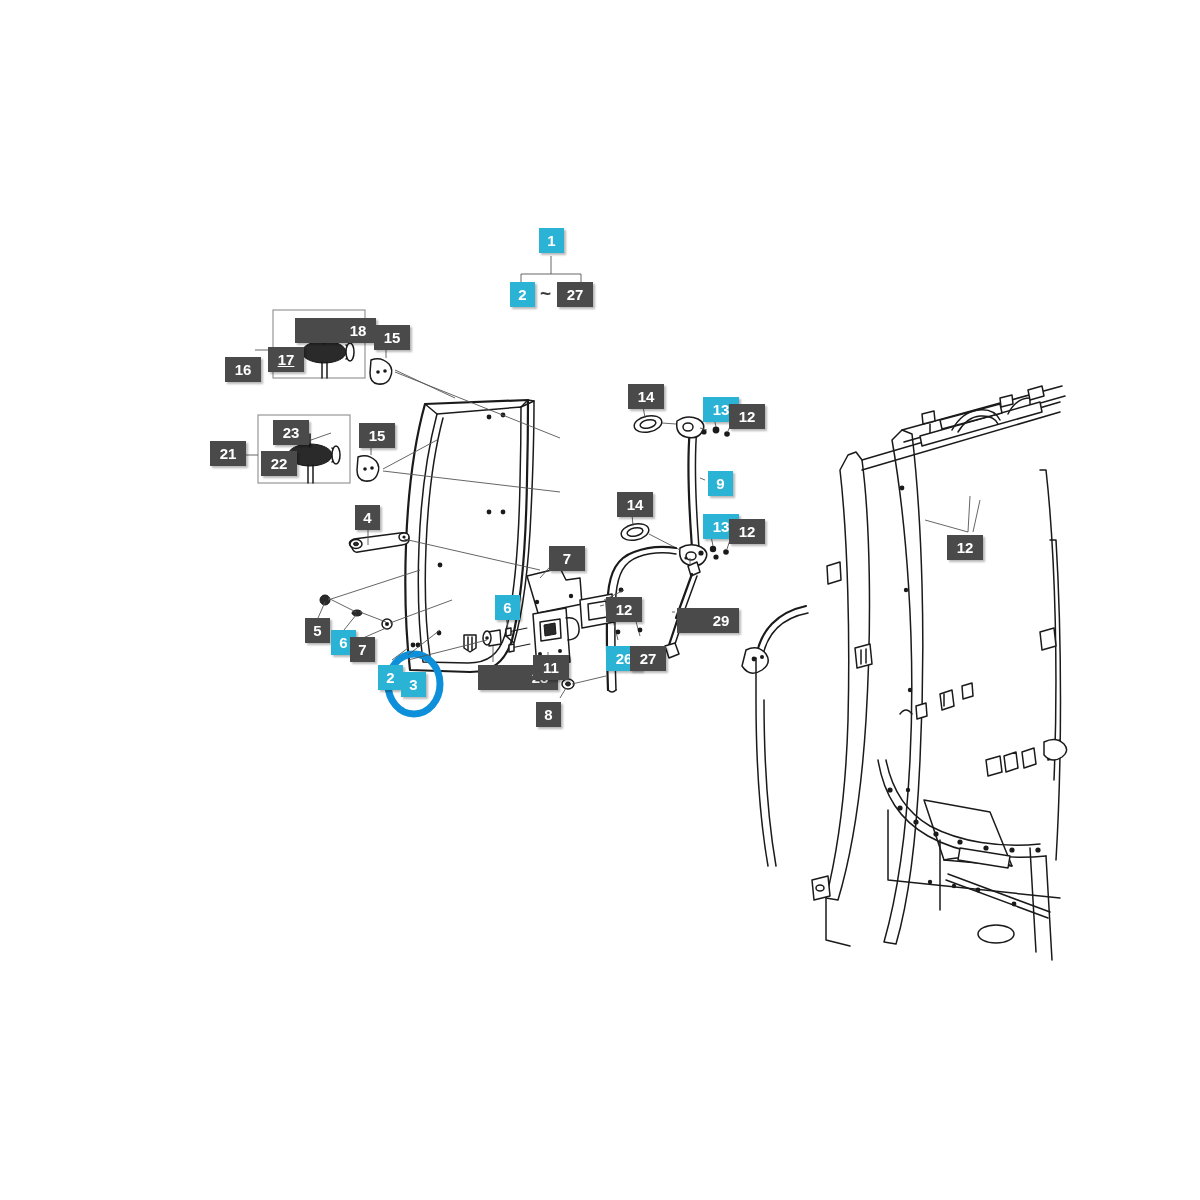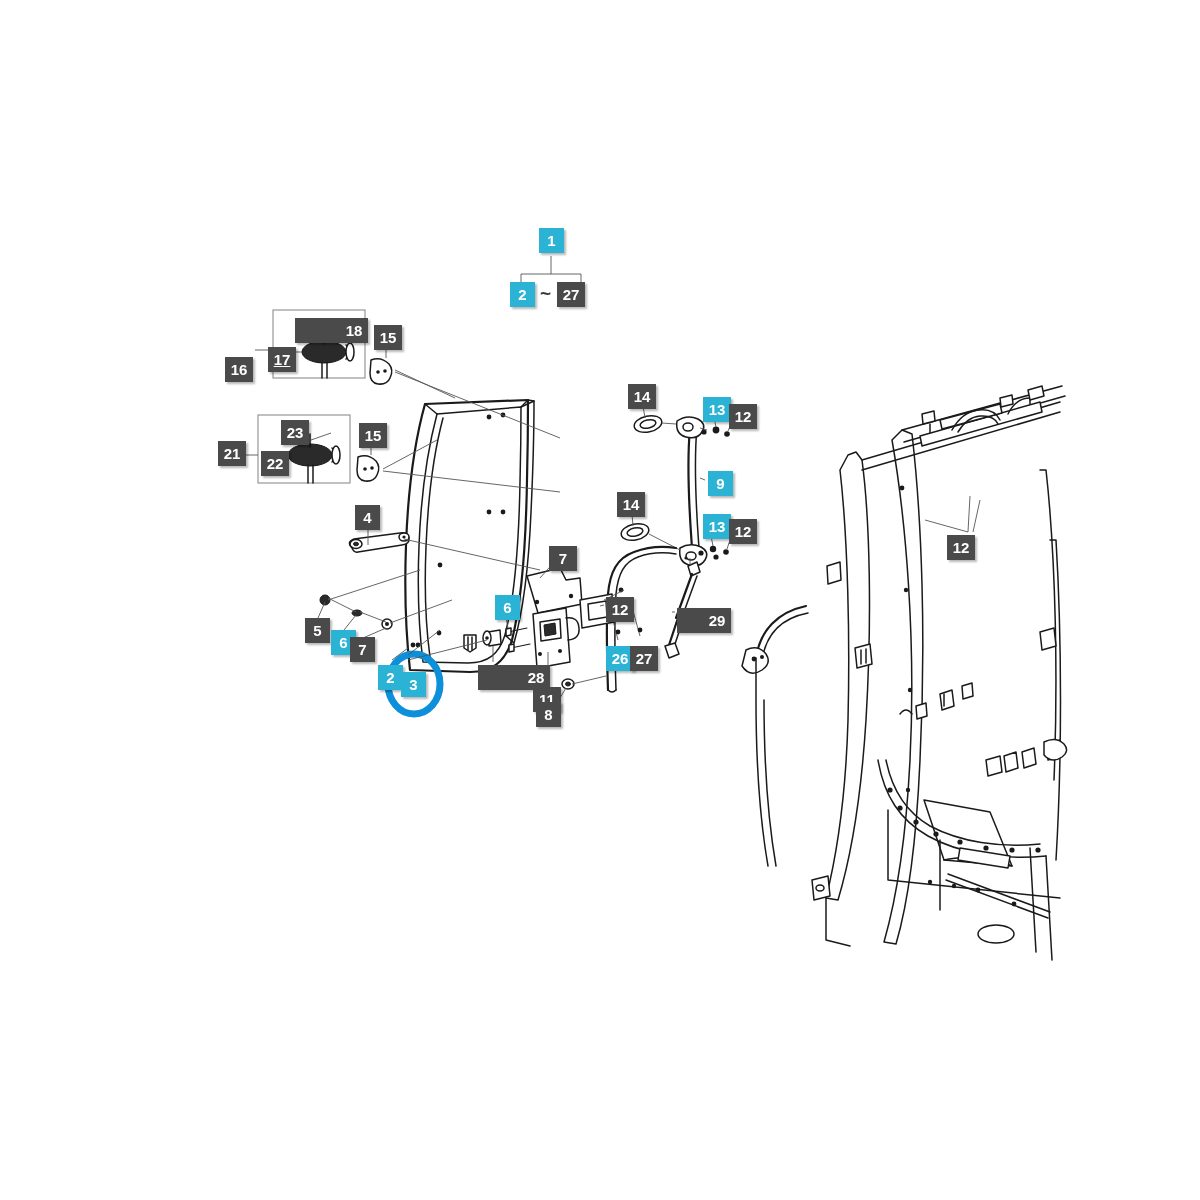--- a/index.html
+++ b/index.html
@@ -8,21 +8,21 @@
   #stage{position:absolute;inset:0;width:1200px;height:1200px;}
   svg#art{position:absolute;left:0;top:0;width:1200px;height:1200px;}
 
   .lbl{position:absolute;display:flex;align-items:center;justify-content:center;
        font-family:"Liberation Sans", sans-serif;font-weight:bold;
        font-size:15px;line-height:1;color:#ffffff;
        box-shadow:2px 2px 2px rgba(0,0,0,0.28);
        user-select:none;}
   .lbl.dark{background:#4a4a4a;}
   .lbl.cyan{background:#2bb3d6;}
-  .lbl.w2{width:28px;height:25px;}
+  .lbl.w2{width:36px;height:25px;}
   .lbl.w1{width:25px;height:25px;}
   .tilde{position:absolute;font-family:"Liberation Sans", sans-serif;
          font-size:19px;font-weight:bold;color:#3a3a3a;}
 </style>
 </head>
 <body>
 
 <div id="stage">
 
 <svg id="art" viewBox="0 0 1200 1200">
@@ -401,34 +401,34 @@
 </svg>
 
 <div id="labels">
       <div class="lbl cyan w1" style="left: 539px; top: 228px;">1</div>
       <div class="lbl cyan w1" style="left: 510px; top: 282px;">2</div>
       <div class="lbl dark w2" style="left: 557px; top: 282px;">27</div>
       <div class="lbl dark w2" style="left: 225px; top: 357px;">16</div>
       <div class="lbl dark w2" style="left: 268px; top: 347px; text-decoration: underline;">17</div>
       <div class="lbl dark w2" style="left: 295px; top: 318px; padding-left: 45px;">18</div>
       <div class="lbl dark w2" style="left: 374px; top: 325px;">15</div>
-      <div class="lbl dark w2" style="left: 210px; top: 441px; margin-left: 8px;">21</div>
+      <div class="lbl dark w2" style="left: 210px; top: 441px;">21</div>
       <div class="lbl dark w2" style="left: 261px; top: 451px;">22</div>
-      <div class="lbl dark w2" style="left: 281px; top: 420px;">23</div>
+      <div class="lbl dark w2" style="left: 273px; top: 420px;">23</div>
       <div class="lbl dark w2" style="left: 359px; top: 423px;">15</div>
       <div class="lbl dark w1" style="left: 355px; top: 505px;">4</div>
       <div class="lbl dark w1" style="left: 305px; top: 618px;">5</div>
       <div class="lbl cyan w1" style="left: 331px; top: 630px;">6</div>
       <div class="lbl dark w1" style="left: 350px; top: 637px;">7</div>
       <div class="lbl cyan w1" style="left: 378px; top: 665px;">2</div>
       <div class="lbl cyan w1" style="left: 401px; top: 672px;">3</div>
       <div class="lbl dark w2" style="left: 549px; top: 546px;">7</div>
       <div class="lbl cyan w1" style="left: 495px; top: 595px;">6</div>
       <div class="lbl dark w2" style="left: 478px; top: 665px; padding-left: 44px;">28</div>
-      <div class="lbl dark w2" style="left: 533px; top: 655px; margin-top: 32px;">11</div>
+      <div class="lbl dark w2" style="left: 533px; top: 655px;">11</div>
       <div class="lbl dark w1" style="left: 536px; top: 702px;">8</div>
       <div class="lbl dark w2" style="left: 606px; top: 597px;">12</div>
       <div class="lbl cyan w2" style="left: 606px; top: 646px; text-align: center;">26</div>
       <div class="lbl dark w2" style="left: 630px; top: 646px;">27</div>
       <div class="lbl dark w2" style="left: 628px; top: 384px;">14</div>
       <div class="lbl cyan w2" style="left: 703px; top: 397px;">13</div>
       <div class="lbl dark w2" style="left: 729px; top: 404px;">12</div>
       <div class="lbl cyan w1" style="left: 708px; top: 471px;">9</div>
       <div class="lbl dark w2" style="left: 617px; top: 492px;">14</div>
       <div class="lbl cyan w2" style="left: 703px; top: 514px;">13</div>

